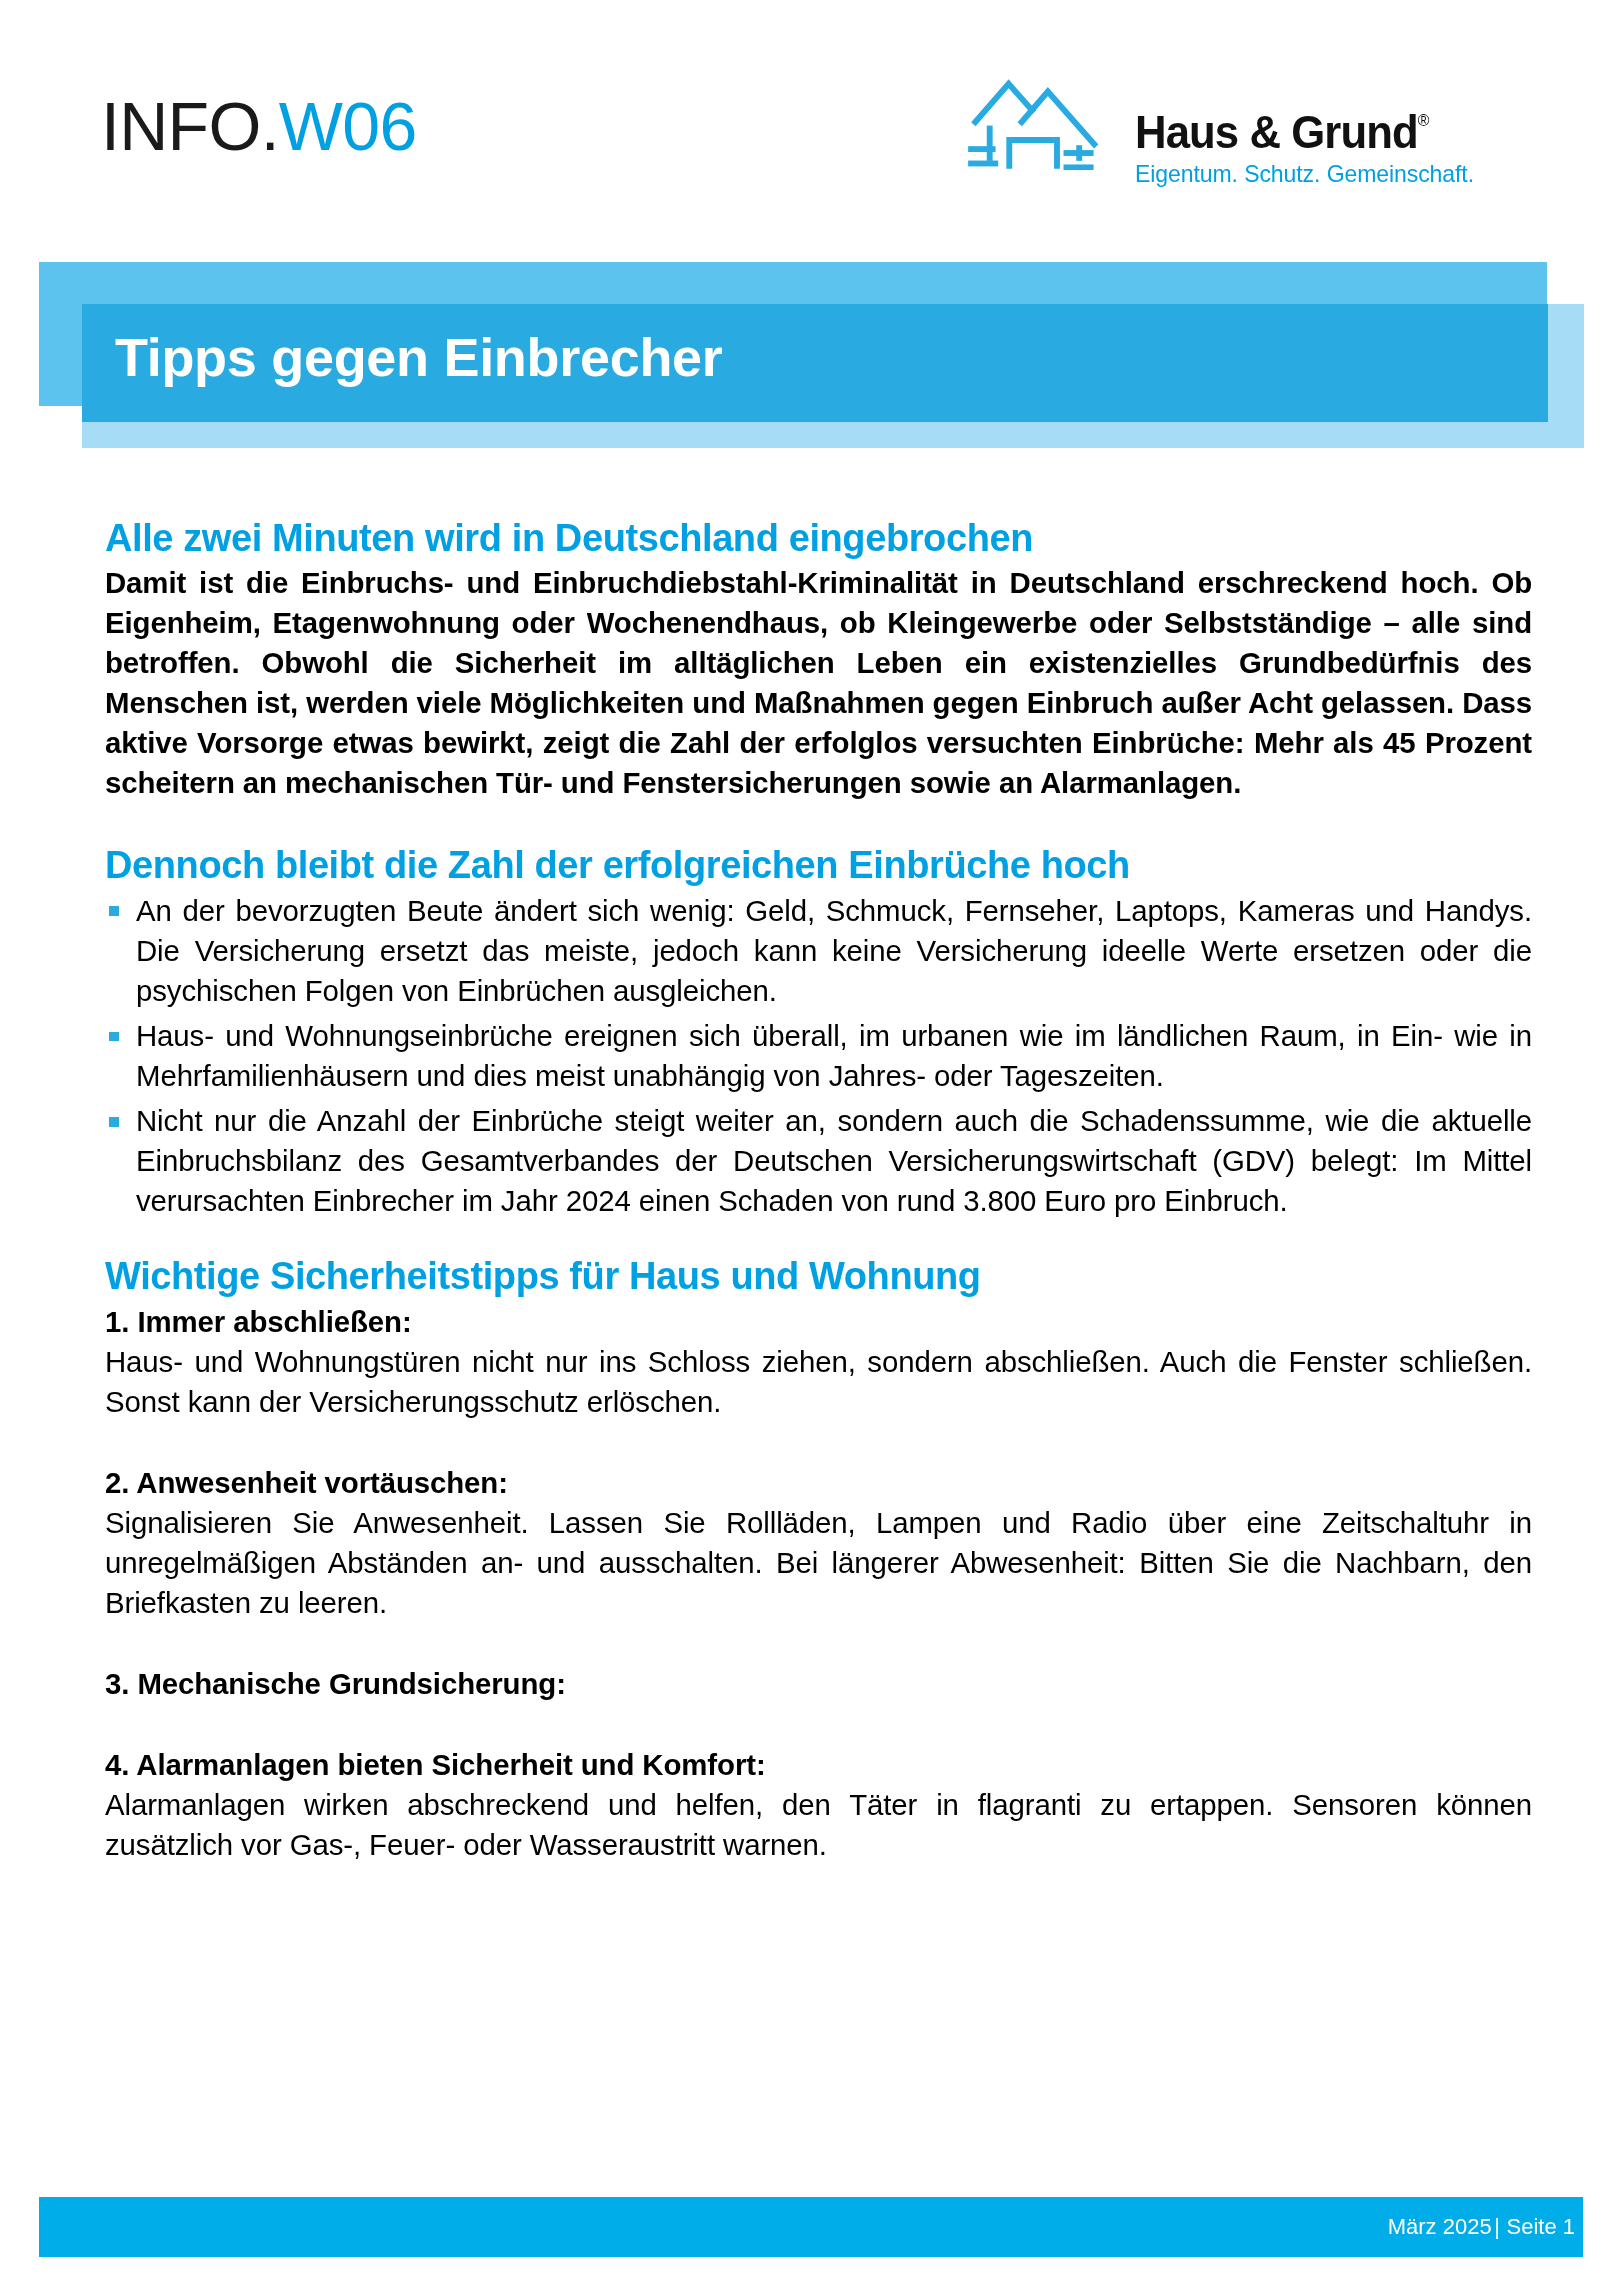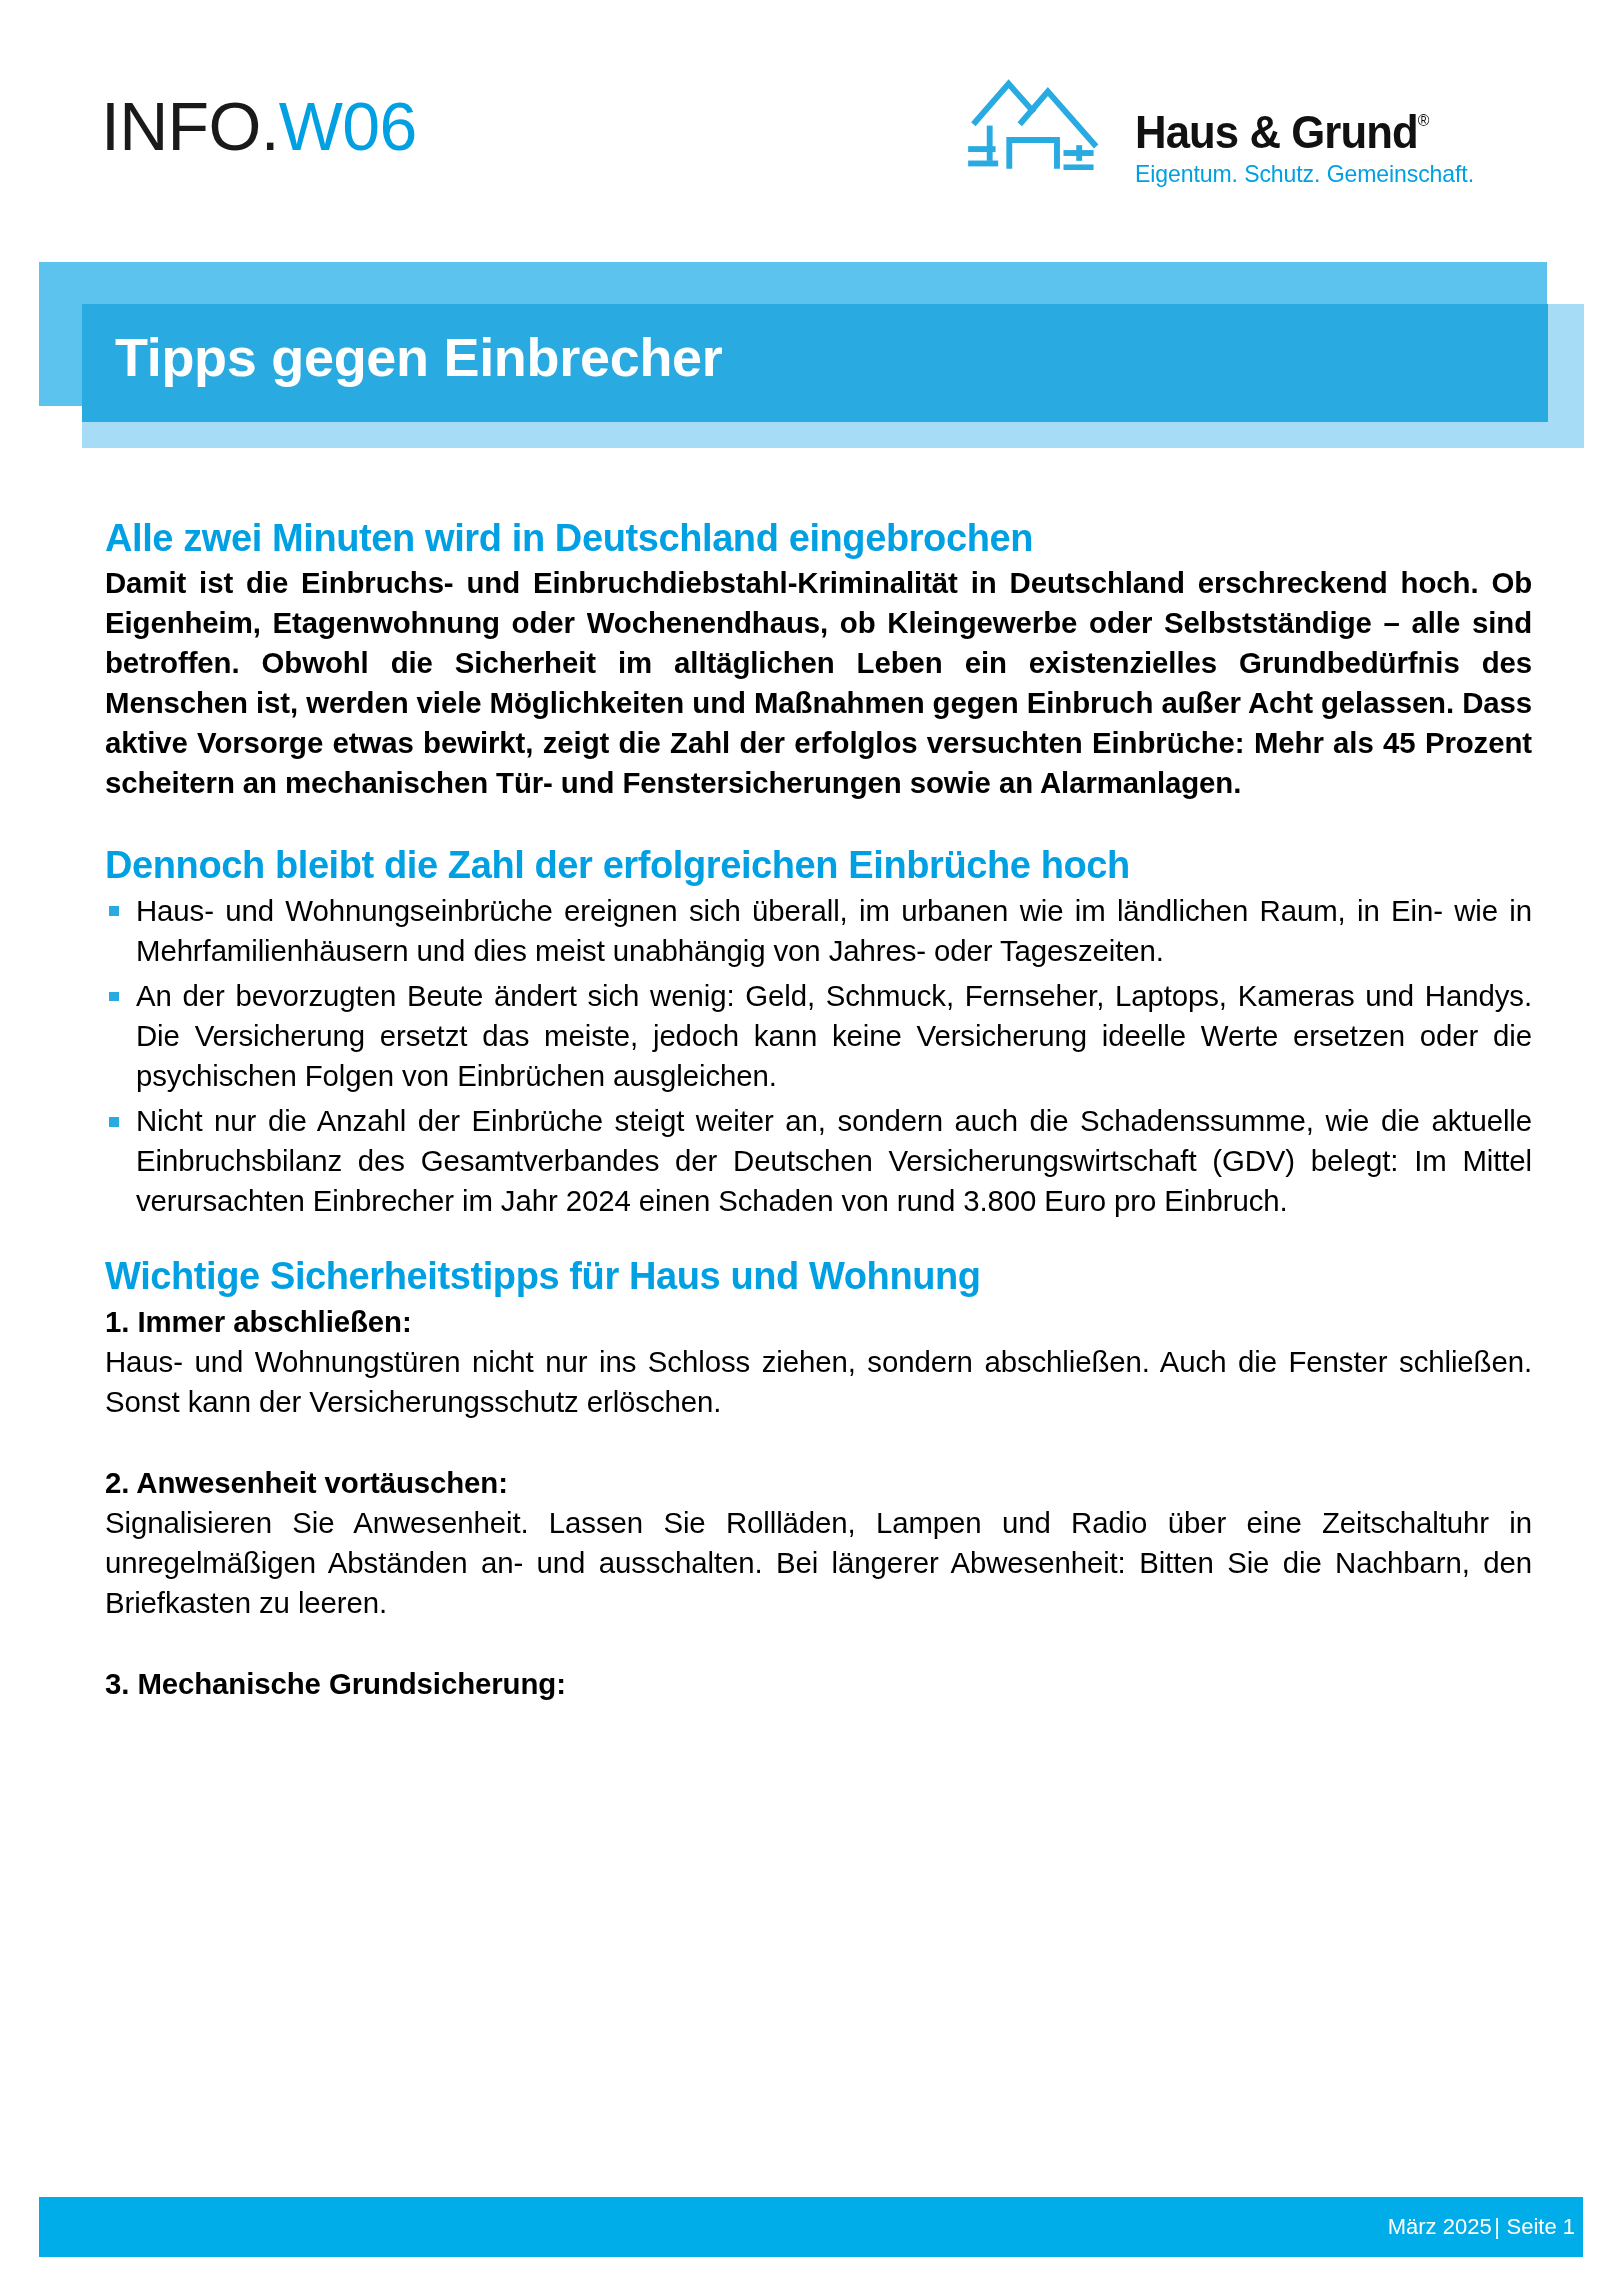--- a/index.html
+++ b/index.html
@@ -269,25 +269,25 @@
     <p class="lead">Damit ist die Einbruchs- und Einbruchdiebstahl-Kriminalität in Deutschland erschreckend hoch. Ob Eigenheim, Etagenwohnung oder Wochenendhaus, ob Kleingewerbe oder Selbstständige – alle sind betroffen. Obwohl die Sicherheit im alltäglichen Leben ein existenzielles Grundbedürfnis des Menschen ist, werden viele Möglichkeiten und Maßnahmen gegen Einbruch außer Acht gelassen. Dass aktive Vorsorge etwas bewirkt, zeigt die Zahl der erfolglos versuchten Einbrüche: Mehr als 45 Prozent scheitern an mechanischen Tür- und Fenstersicherungen sowie an Alarmanlagen.</p>
   </div>
 
   <div class="gap-1"></div>
 
   <div>
     <h2 class="section-heading">Dennoch bleibt die Zahl der erfolgreichen Einbrüche hoch</h2>
     <ul class="bullets">
       <li>
         <span class="bullet-square"></span>
-        <span>Haus- und Wohnungseinbrüche ereignen sich überall, im urbanen wie im ländlichen Raum, in Ein- wie in Mehrfamilienhäusern und dies meist unabhängig von Jahres- oder Tageszeiten.</span>
+        <span>An der bevorzugten Beute ändert sich wenig: Geld, Schmuck, Fernseher, Laptops, Kameras und Handys. Die Versicherung ersetzt das meiste, jedoch kann keine Versicherung ideelle Werte ersetzen oder die psychischen Folgen von Einbrüchen ausgleichen.</span>
       </li>
       <li>
         <span class="bullet-square"></span>
-        <span>An der bevorzugten Beute ändert sich wenig: Geld, Schmuck, Fernseher, Laptops, Kameras und Handys. Die Versicherung ersetzt das meiste, jedoch kann keine Versicherung ideelle Werte ersetzen oder die psychischen Folgen von Einbrüchen ausgleichen.</span>
+        <span>Haus- und Wohnungseinbrüche ereignen sich überall, im urbanen wie im ländlichen Raum, in Ein- wie in Mehrfamilienhäusern und dies meist unabhängig von Jahres- oder Tageszeiten.</span>
       </li>
       <li>
         <span class="bullet-square"></span>
         <span>Nicht nur die Anzahl der Einbrüche steigt weiter an, sondern auch die Schadenssumme, wie die aktuelle Einbruchsbilanz des Gesamtverbandes der Deutschen Versicherungswirtschaft (GDV) belegt: Im Mittel verursachten Einbrecher im Jahr 2024 einen Schaden von rund 3.800 Euro pro Einbruch.</span>
       </li>
     </ul>
   </div>
 
   <div class="gap-2"></div>
 
@@ -301,20 +301,24 @@
 
     <div class="tip-block">
       <p class="tip-title">2. Anwesenheit vortäuschen:</p>
       <p class="tip-body">Signalisieren Sie Anwesenheit. Lassen Sie Rollläden, Lampen und Radio über eine Zeitschaltuhr in unregelmäßigen Abständen an- und ausschalten. Bei längerer Abwesenheit: Bitten Sie die Nachbarn, den Briefkasten zu leeren.</p>
     </div>
 
     <div class="tip-block">
       <p class="tip-title">3. Mechanische Grundsicherung:</p>
     </div>
 
+    <div class="tip-block">
+      <p class="tip-title">4. Alarmanlagen bieten Sicherheit und Komfort:</p>
+      <p class="tip-body">Alarmanlagen wirken abschreckend und helfen, den Täter in flagranti zu ertappen. Sensoren können zusätzlich vor Gas-, Feuer- oder Wasseraustritt warnen.</p>
+    </div>
   </div>
 </div>
 
 <div class="footer-bar"></div>
 <div class="footer-text">
   <span>März 2025</span><span class="sep">|</span><span>Seite 1</span>
 </div>
 
 
 </body></html>

